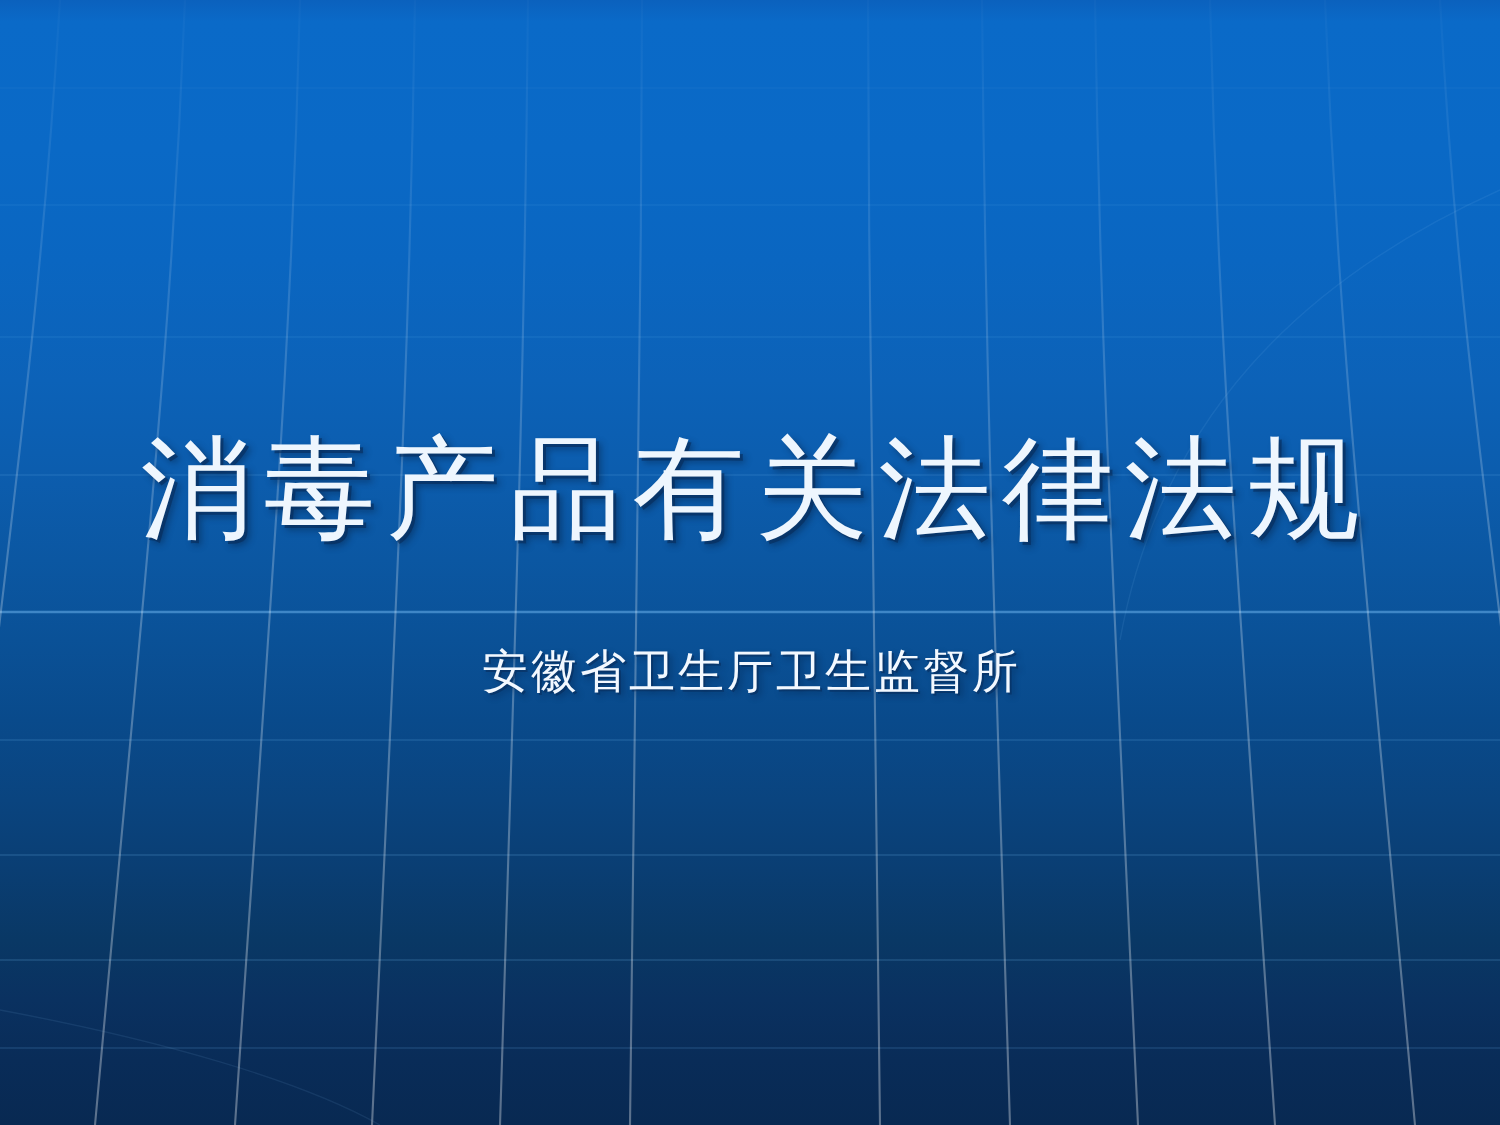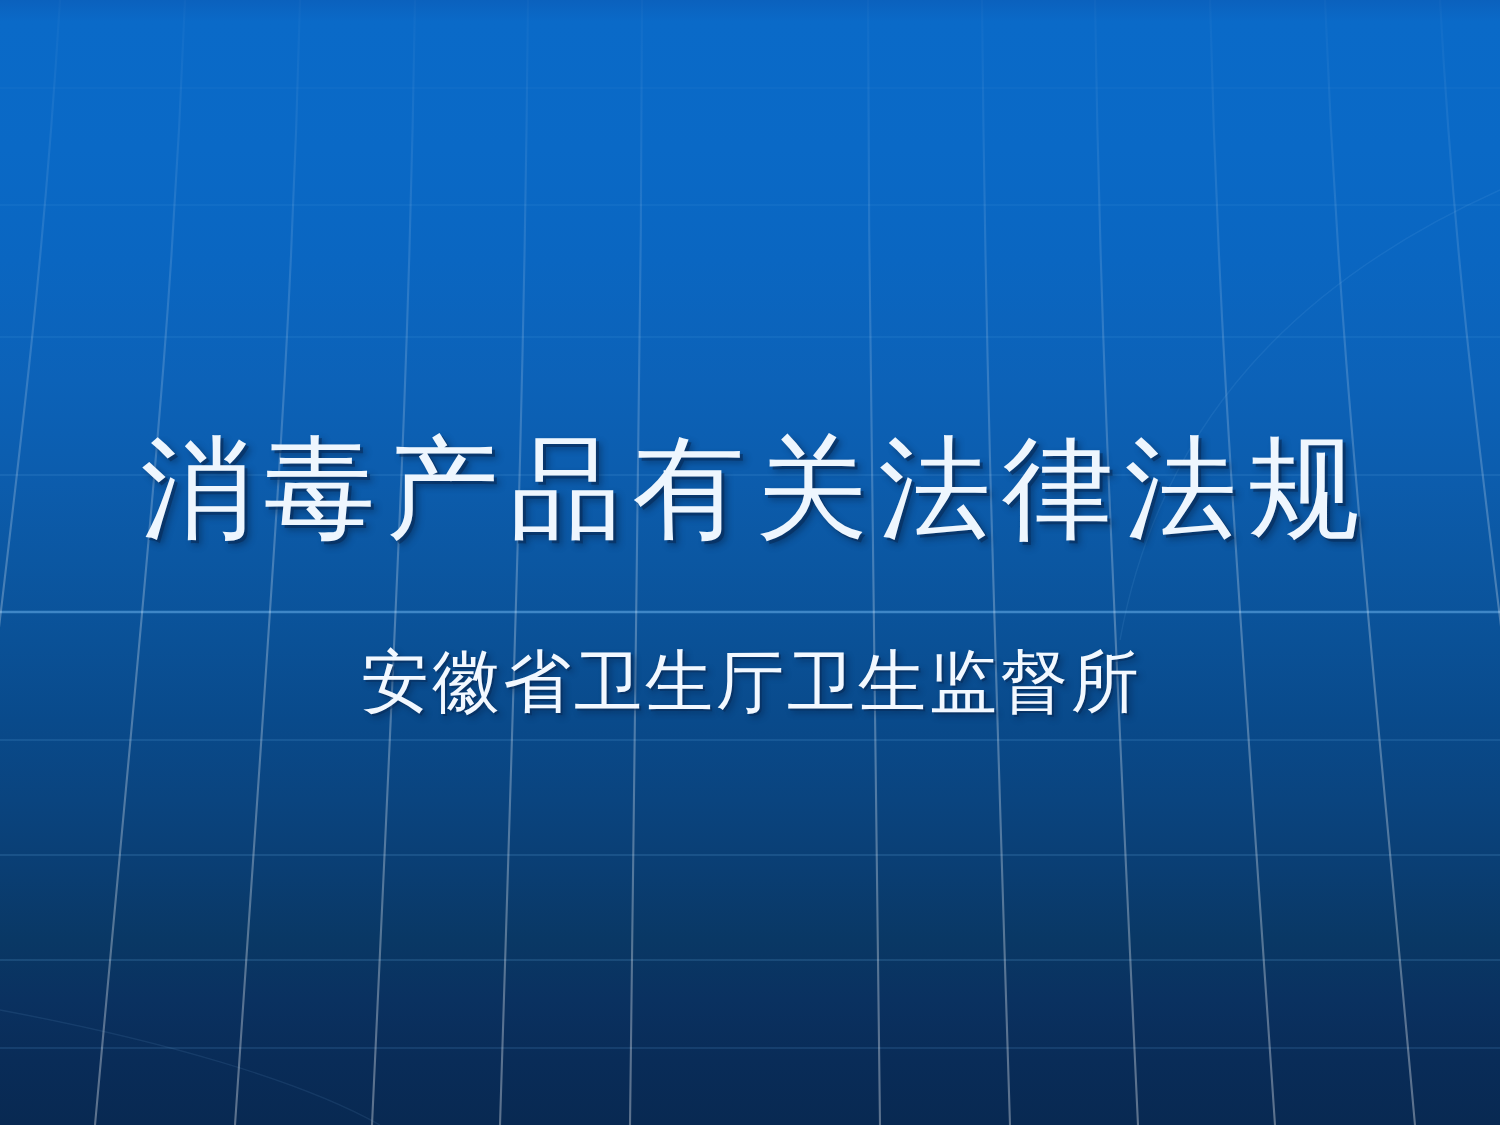--- a/index.html
+++ b/index.html
@@ -87,22 +87,22 @@
 
   #subtitle-block {
     position: absolute;
     left: 0;
     top: 640px;
     width: 1500px;
     text-align: center;
   }
   .subtitle-line {
     display: block;
-    font-family: Liberation Mono, monospace;
-    font-size: 68px;
+    font-family: Liberation Serif, serif;
+    font-size: 46px;
     line-height: 1.38;
     letter-spacing: 3px;
     text-indent: 3px;
     color: #f2f8ff;
     text-shadow:
        2px 2px 0 rgba(8, 40, 84, .5),
        4px 4px 6px rgba(5, 26, 58, .4);
     white-space: nowrap;
   }
 </style>

